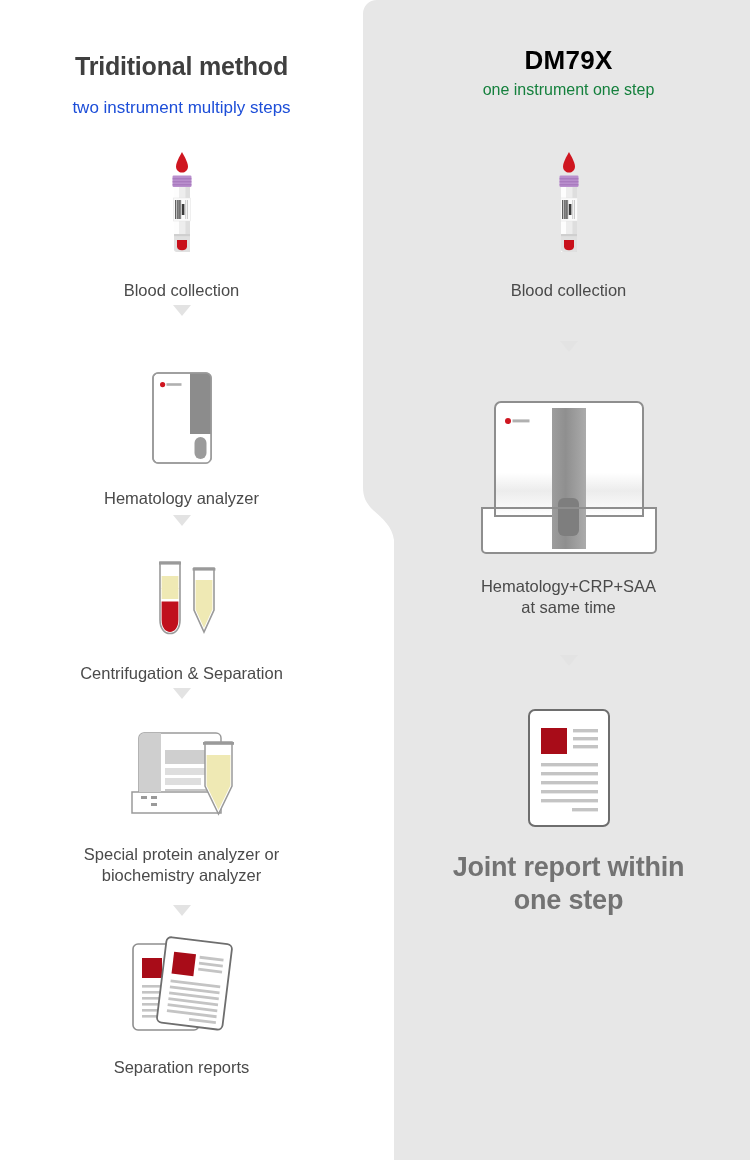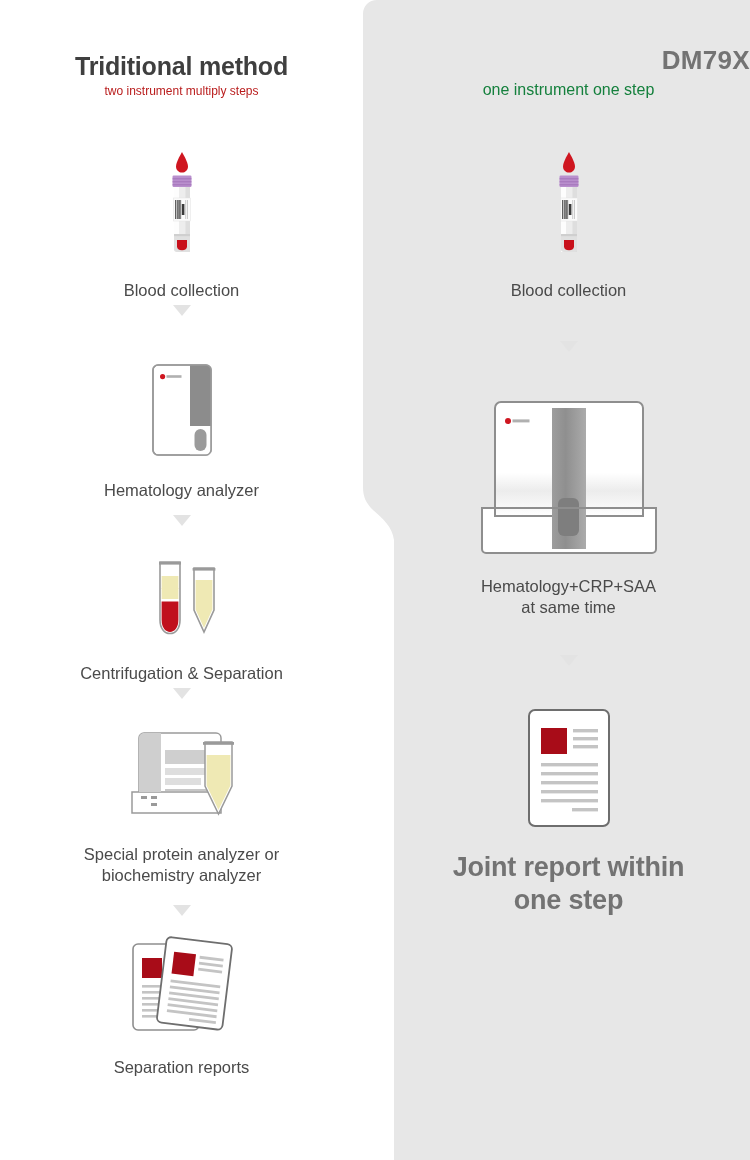--- a/index.html
+++ b/index.html
@@ -29,23 +29,23 @@
   
   .head { position:absolute; left:0; width:100%; text-align:center; }
   .head-left  { top:52px; }
   .head-right { top:46px; }
 
   .title-main {
     font-size:25px; font-weight:bold; color:#3f3f3f; letter-spacing:-0.2px;
     line-height:1.15;
   }
   .title-sub {
-    font-size:12px; color:#b91c1c; margin-top:3px; line-height:1.2;
-  }
-  .title-main.red { color:#737373; font-size:26px; letter-spacing:0.3px;text-align:right; }
+    font-size:17px; color:#1d4ed8; margin-top:17px; line-height:1.2;
+  }
+  .title-main.red { color:#000000; font-size:26px; letter-spacing:0.3px; }
   .title-sub.red  { color:#15803d; font-size:16px; margin-top:4px; }
 
   
   .step {
     position:absolute; left:0; width:100%;
     display:flex; flex-direction:column; align-items:center;
   }
   .art { display:flex; align-items:flex-end; justify-content:center; }
   .caption {
     font-size:16.5px; color:#4a4a4a; text-align:center; line-height:1.25;
@@ -62,21 +62,21 @@
   }
   .tri {
     width:0; height:0;
     border-left:9px solid transparent;
     border-right:9px solid transparent;
     border-top:11px solid #e3e3e3;
   }
 
   
   .L1 { top:148px; }   .LA1 { top:305px; }
-  .L2 { top:360px; }   .LA2 { top:515px; }
+  .L2 { top:368px; }   .LA2 { top:515px; }
   .L3 { top:558px; }   .LA3 { top:688px; }
   .L4 { top:724px; }   .LA4 { top:905px; }
   .L5 { top:932px; }
 
   
   .R1 { top:148px; }   .RA1 { top:341px; }
   .R2 { top:396px; }   .RA2 { top:655px; }
   .R3 { top:706px; }
 
   svg { display:block; overflow:visible; }

